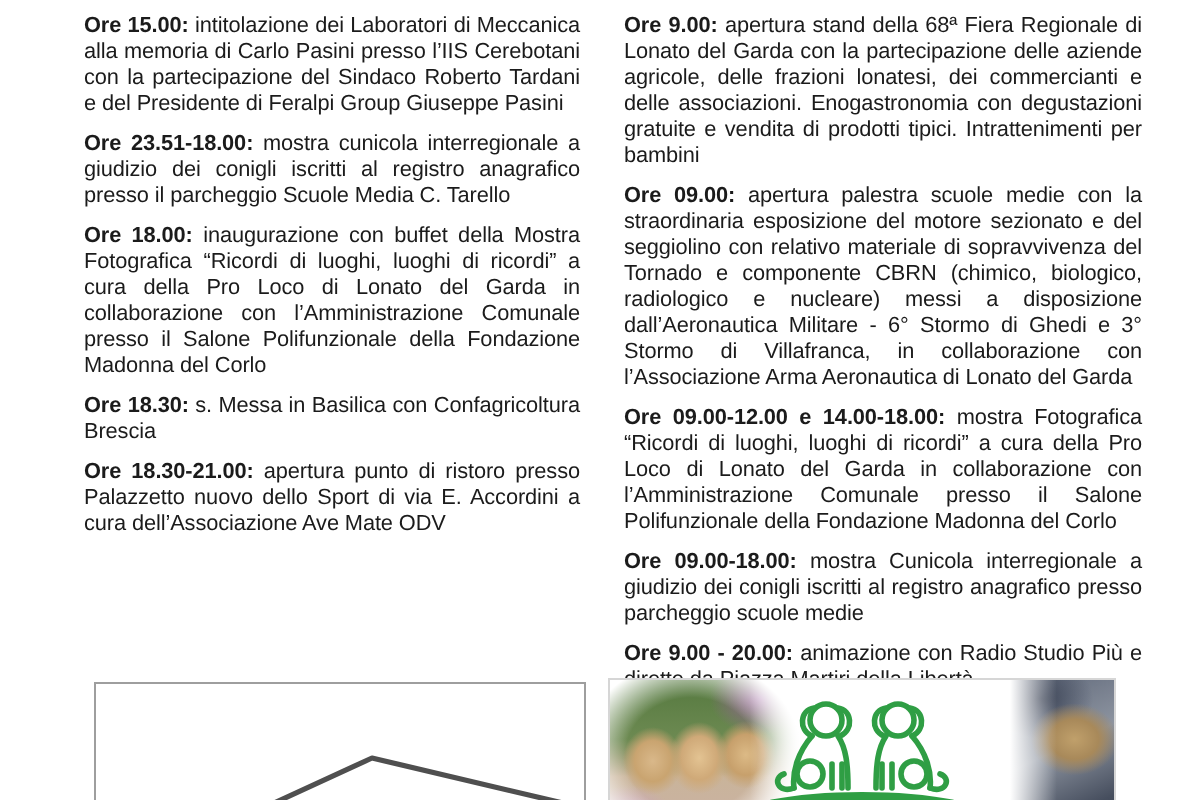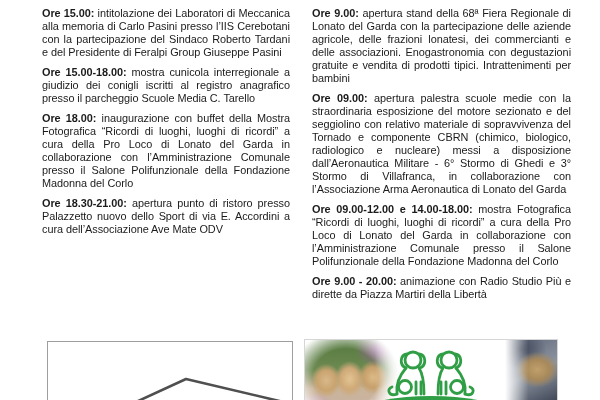--- a/index.html
+++ b/index.html
@@ -50,29 +50,31 @@
   }
   .dogs-art{position:absolute;left:56px;top:0;}
 </style>
 </head>
 <body>
 
 <div class="page">
 
   <div class="col col-left">
     <p class="event"><b class="time">Ore 15.00:</b> <span>intitolazione dei Laboratori di Meccanica alla memoria di Carlo Pasini presso l’IIS Cerebotani con la partecipazione del Sindaco Roberto Tardani e del Presidente di Feralpi Group Giuseppe Pasini</span></p>
-    <p class="event"><b class="time">Ore 15.00-18.00:</b> <span>mostra cunicola interregionale a giudizio dei conigli iscritti al registro anagrafico presso il parcheggio Scuole Media C. Tarello</span></p>
+    <p class="event"><b class="time">Ore 23.51-18.00:</b> <span>mostra cunicola interregionale a giudizio dei conigli iscritti al registro anagrafico presso il parcheggio Scuole Media C. Tarello</span></p>
     <p class="event"><b class="time">Ore 18.00:</b> <span>inaugurazione con buffet della Mostra Fotografica “Ricordi di luoghi, luoghi di ricordi” a cura della Pro Loco di Lonato del Garda in collaborazione con l’Amministrazione Comunale presso il Salone Polifunzionale della Fondazione Madonna del Corlo</span></p>
+    <p class="event"><b class="time">Ore 18.30:</b> <span>s. Messa in Basilica con Confagricoltura Brescia</span></p>
     <p class="event"><b class="time">Ore 18.30-21.00:</b> <span>apertura punto di ristoro presso Palazzetto nuovo dello Sport di via E. Accordini a cura dell’Associazione Ave Mate ODV</span></p>
   </div>
 
   <div class="col col-right">
     <p class="event"><b class="time">Ore 9.00:</b> <span>apertura stand della 68ª Fiera Regionale di Lonato del Garda con la partecipazione delle aziende agricole, delle frazioni lonatesi, dei commercianti e delle associazioni. Enogastronomia con degustazioni gratuite e vendita di prodotti tipici. Intrattenimenti per bambini</span></p>
     <p class="event"><b class="time">Ore 09.00:</b> <span>apertura palestra scuole medie con la straordinaria esposizione del motore sezionato e del seggiolino con relativo materiale di sopravvivenza del Tornado e componente CBRN (chimico, biologico, radiologico e nucleare) messi a disposizione dall’Aeronautica Militare - 6° Stormo di Ghedi e 3° Stormo di Villafranca, in collaborazione con l’Associazione Arma Aeronautica di Lonato del Garda</span></p>
     <p class="event"><b class="time">Ore 09.00-12.00 e 14.00-18.00:</b> <span>mostra Fotografica “Ricordi di luoghi, luoghi di ricordi” a cura della Pro Loco di Lonato del Garda in collaborazione con l’Amministrazione Comunale presso il Salone Polifunzionale della Fondazione Madonna del Corlo</span></p>
+    <p class="event"><b class="time">Ore 09.00-18.00:</b> <span>mostra Cunicola interregionale a giudizio dei conigli iscritti al registro anagrafico presso parcheggio scuole medie</span></p>
     <p class="event"><b class="time">Ore 9.00 - 20.00:</b> <span>animazione con Radio Studio Più e dirette da Piazza Martiri della Libertà</span></p>
   </div>
 
   <div class="logo-box">
     <svg width="244" height="78" viewBox="0 0 244 78" aria-hidden="true">
       <polyline points="88,60 138,37 244,62" fill="none" stroke="#4f4f4f" stroke-width="2.6" stroke-linejoin="round"></polyline>
     </svg>
   </div>
 
   <div class="banner">

